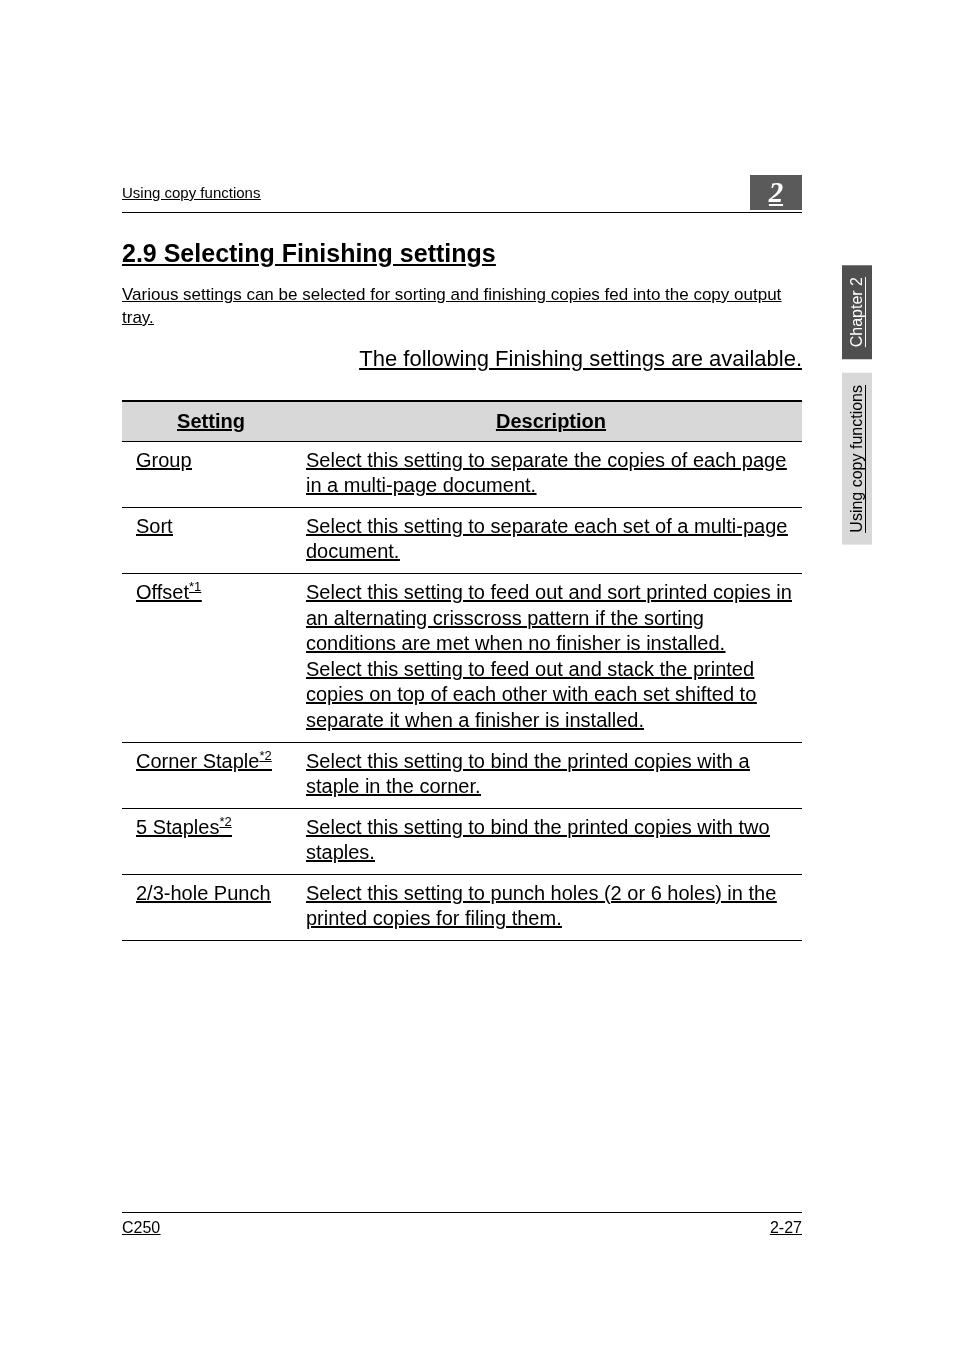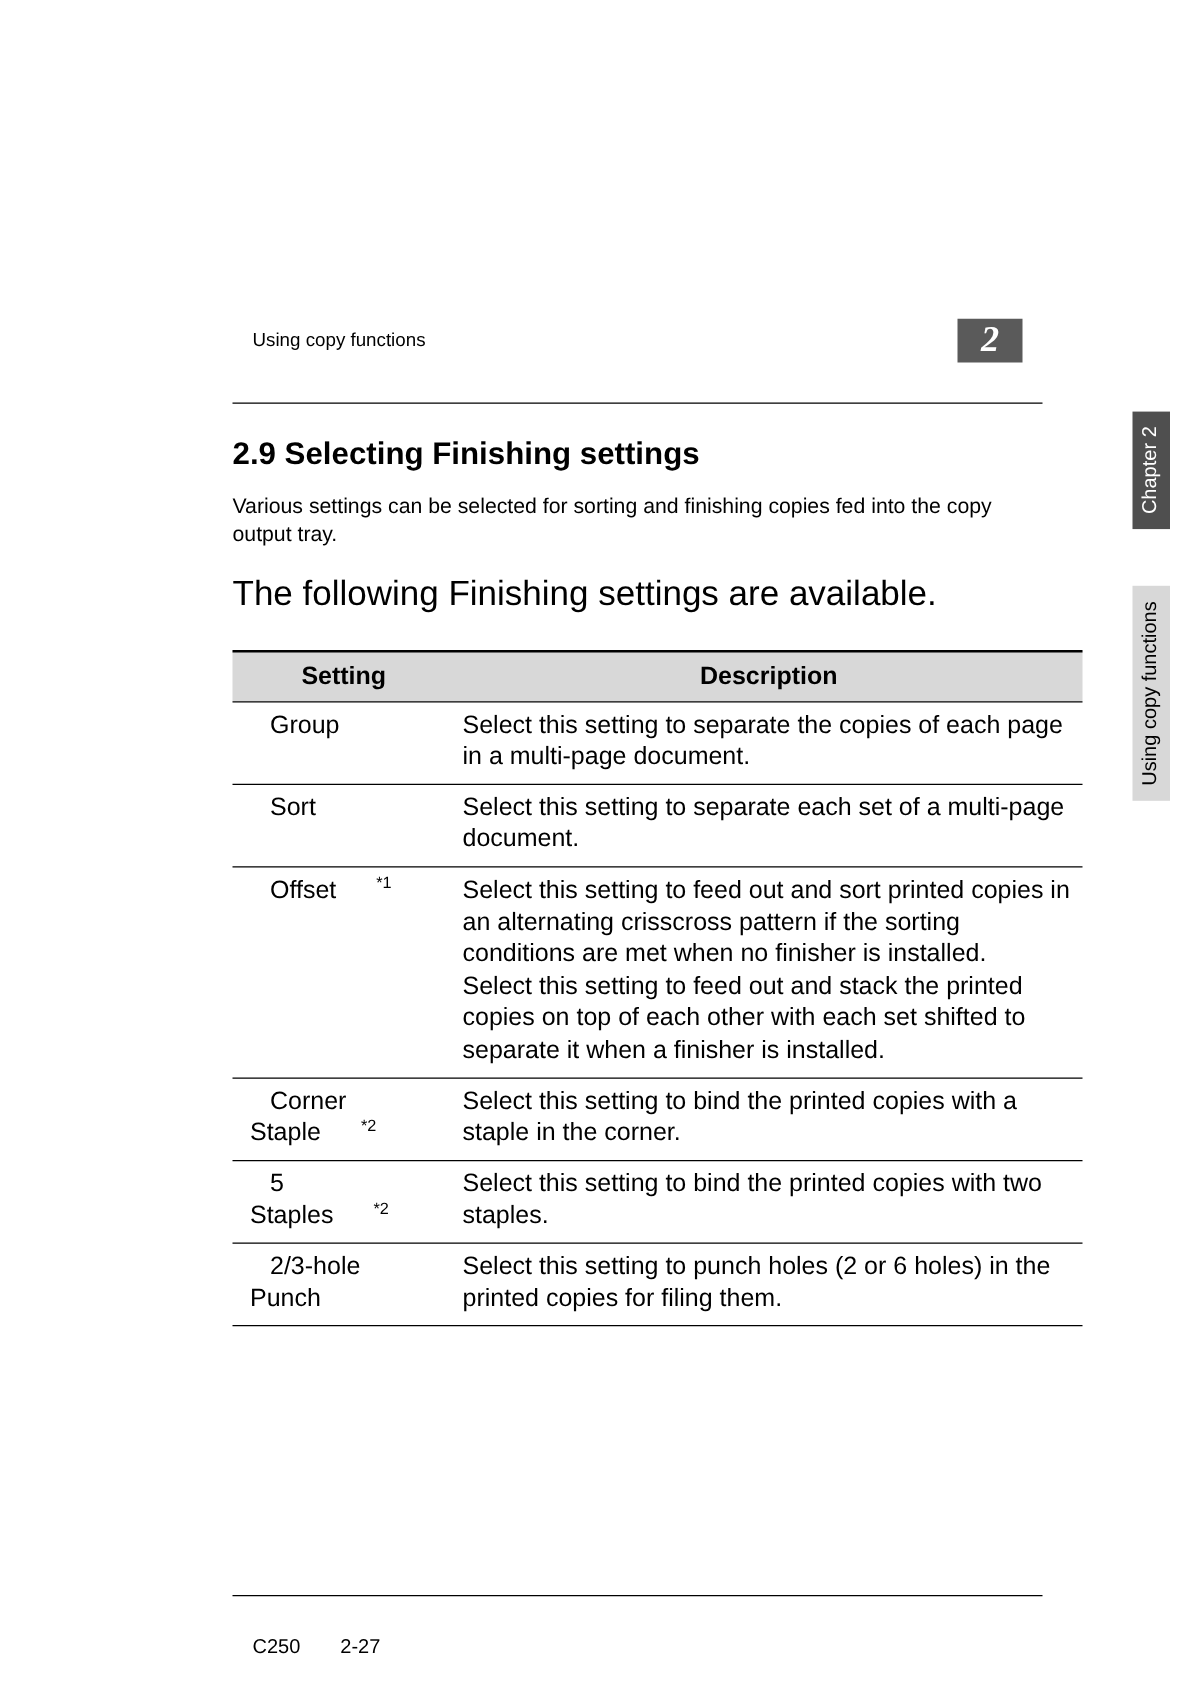--- a/index.html
+++ b/index.html
@@ -1,18 +1,19 @@
 <!DOCTYPE html>
 <html><head>
   <meta charset="utf-8">
   <style>
     * {
-      margin: 16px;
+      margin: 0;
       padding: 0;
       box-sizing: border-box;
+      text-decoration: underline;
     }
     body {
       width: 954px;
       height: 1350px;
       background: #fff;
       font-family: Arial, Helvetica, sans-serif;
       color: #000;
       position: relative;
     }
     .page {
@@ -53,23 +54,24 @@
       font-size: 25px;
       font-weight: bold;
       margin-bottom: 16px;
     }
     .intro {
       font-size: 17px;
       line-height: 1.35;
       margin-bottom: 14px;
     }
     .intro2 {
-      font-size: 28px;
+      font-size: 22px;
       line-height: 1.35;
       margin-bottom: 26px;
+      text-align: right;
     }
     table.settings {
       border-collapse: collapse;
       width: 100%;
       font-size: 20px;
     }
     table.settings th {
       text-align: center;
       font-weight: bold;
       padding: 8px 6px 8px 6px;
@@ -122,20 +124,21 @@
       top: 1212px;
       width: 680px;
     }
     .footer-rule {
       border: none;
       border-top: 1px solid #000;
       margin-bottom: 6px;
     }
     .footer-row {
       display: flex;
+      justify-content: space-between;
       font-size: 16px;
     }
   </style>
 </head>
 <body>
 
 <div class="page">
   <div class="running-head">
     <span class="running-head-text">Using copy functions</span>
     <span class="chapter-box">2</span>

